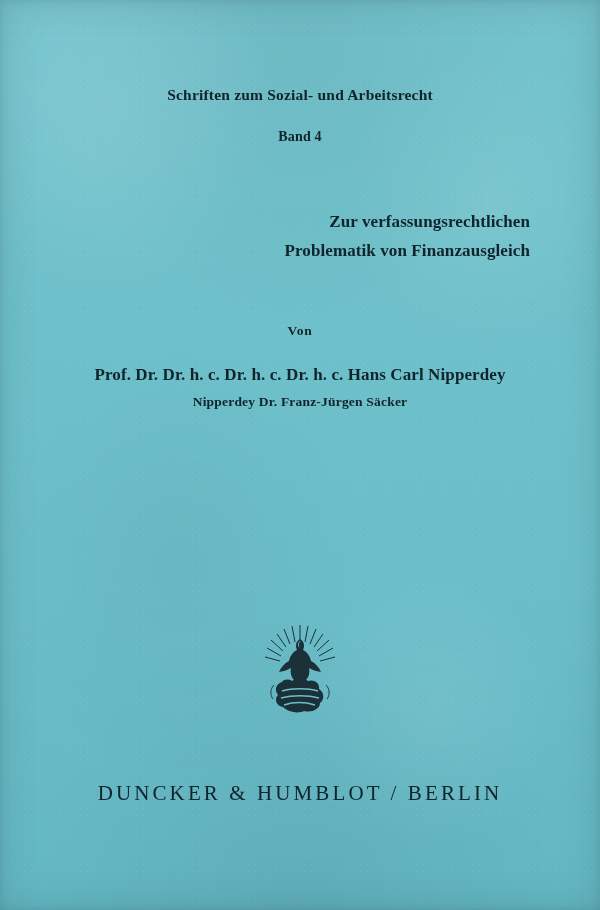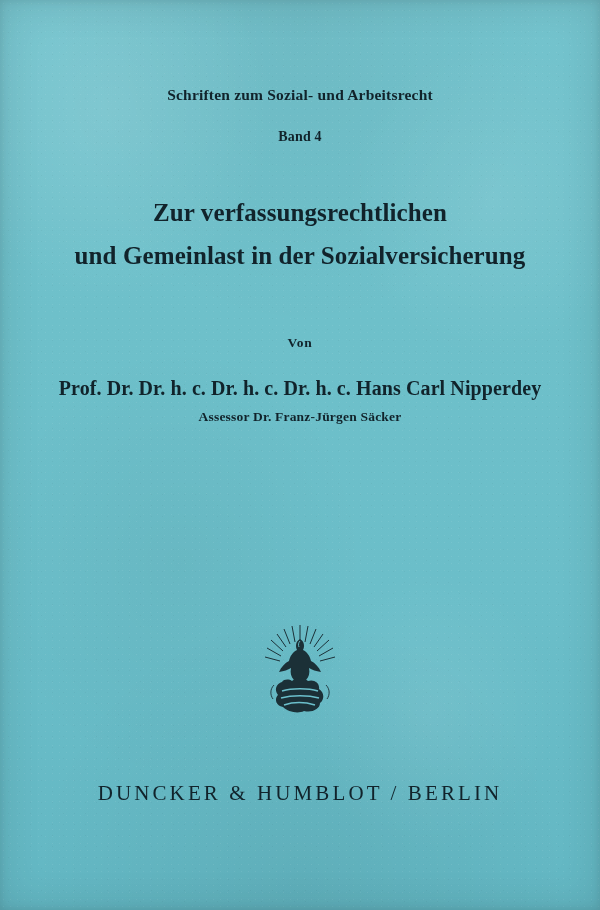--- a/index.html
+++ b/index.html
@@ -70,24 +70,24 @@
   }
   .band {
     margin-top: 25px;
     font-size: 14px;
     font-weight: 700;
     letter-spacing: 0.2px;
     text-align: center;
   }
 
   .title {
-    margin-top: 46px;
+    margin-top: 62px;
     width: 460px;
-    text-align: center;
-    font-size: 25px;
+    text-align: right;
+    font-size: 17px;
     font-weight: 700;
     line-height: 1.72;
     letter-spacing: 0.1px;
   }
   .title .line {
     display: block;
     white-space: nowrap;
   }
 
   .byline {
@@ -100,21 +100,21 @@
 
   .authors {
     margin-top: 26px;
     text-align: center;
   }
   .authors .author {
     display: block;
     font-weight: 700;
   }
   .authors .author.a1 {
-    font-size: 20px;
+    font-size: 17px;
     letter-spacing: 0.1px;
   }
   .authors .author.a2 {
     font-size: 13.5px;
     margin-top: 9px;
     letter-spacing: 0.2px;
   }
 
   .spacer { flex: 1 1 auto; }
 
@@ -139,28 +139,28 @@
 
 <div class="page">
   <div class="content">
 
     <div class="series">Schriften zum Sozial- und Arbeitsrecht</div>
 
     <div class="band">Band 4</div>
 
     <div class="title">
       <span class="line">Zur verfassungsrechtlichen</span>
-      <span class="line">und Gemeinlast in der Sozialversicherung</span>
+      <span class="line">Problematik von Finanzausgleich</span>
     </div>
 
     <div class="byline">Von</div>
 
     <div class="authors">
       <span class="author a1">Prof. Dr. Dr. h. c. Dr. h. c. Dr. h. c. Hans Carl Nipperdey</span>
-      <span class="author a2">Assessor Dr. Franz-Jürgen Säcker</span>
+      <span class="author a2">Nipperdey Dr. Franz-Jürgen Säcker</span>
     </div>
 
     <div class="spacer"></div>
 
     <div class="logo">
       <svg viewBox="0 0 96 106" xmlns="http://www.w3.org/2000/svg">
         <g fill="none" stroke="#15252c" stroke-width="1.1">
 
           <g stroke-width="1">
             <path d="M48 6 L48 22"></path>

